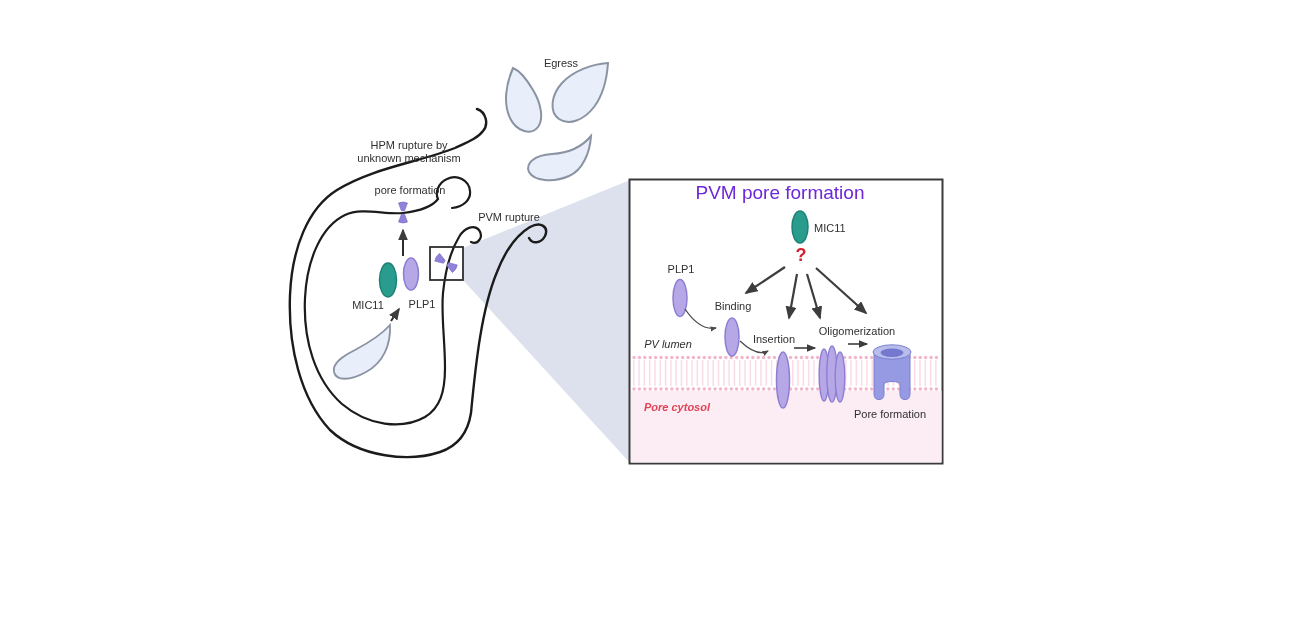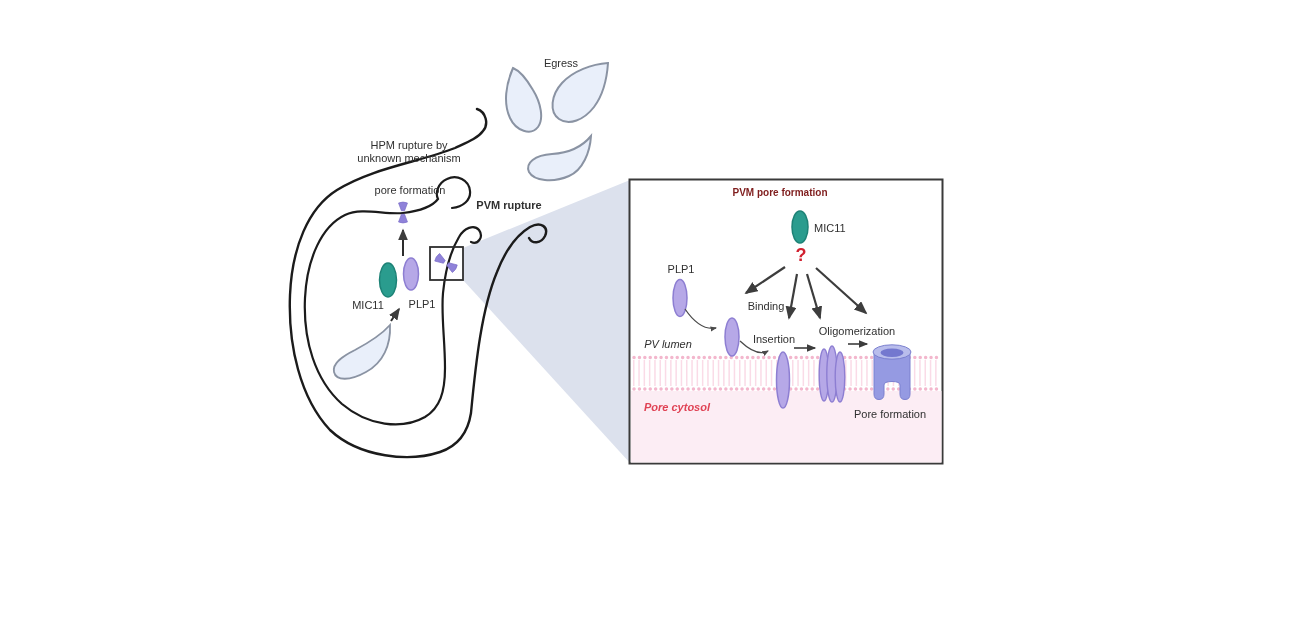--- a/index.html
+++ b/index.html
@@ -1,21 +1,21 @@
 <!DOCTYPE html>
 <html><head>
 <meta charset="utf-8">
 <style>
   html,body{margin:0;padding:0;background:#ffffff;}
   #canvas{position:relative;width:1050px;height:628px;background:#ffffff;overflow:hidden;
           font-family:"Liberation Sans", sans-serif;}
   .lbl{position:absolute;font-size:11px;color:#303030;white-space:nowrap;line-height:13px;}
   .ctr{transform:translateX(-50%);text-align:center;}
   .pre{white-space:pre-line;margin-top:44px;}
-  .inset-title{font-size:10px;font-weight:bold;color:#7f1d1d;}
+  .inset-title{font-size:19px;font-weight:normal;color:#6d28d9;}
   .qmark{font-size:18px;font-weight:bold;color:#d1202f;}
   .italic{font-style:italic;}
   .host{color:#e04355;font-weight:600;}
   svg{position:absolute;left:0;top:0;}
 </style>
 </head>
 <body>
 
 <div id="canvas">
 
@@ -111,28 +111,28 @@
                Q 900,399.5 905,399.5 Q 910,399.5 910,394 L 910,352 Z" stroke="#7b80cf" stroke-width="1" fill="#959ae2"></path>
       <ellipse cx="892" cy="352" rx="19" ry="7.2" stroke="#7b80cf" stroke-width="1" fill="#b9bdec"></ellipse>
       <ellipse cx="892" cy="352.8" rx="11.5" ry="4.2" fill="#7478cf"></ellipse>
     </g>
   </svg>
 
   <div class="lbl ctr" style="left:561px;top:57px;">Egress</div>
   <div class="lbl ctr pre" style="left:409px;top:95px;">HPM rupture by
 unknown mechanism</div>
   <div class="lbl ctr" style="left:410px;top:184px;">pore formation</div>
-  <div class="lbl ctr" style="left:509px;top:199px;font-weight:bold;">PVM rupture</div>
+  <div class="lbl ctr" style="left:509px;top:211px;">PVM rupture</div>
   <div class="lbl ctr" style="left:368px;top:299px;">MIC11</div>
   <div class="lbl ctr" style="left:422px;top:298px;">PLP1</div>
 
   <div class="lbl ctr inset-title" style="left:780px;top:186px;">PVM pore formation</div>
   <div class="lbl" style="left:814px;top:222px;">MIC11</div>
   <div class="lbl ctr qmark" style="left:801px;top:249px;">?</div>
   <div class="lbl ctr" style="left:681px;top:263px;">PLP1</div>
-  <div class="lbl ctr" style="left:733px;top:300px;margin-left:33px;">Binding</div>
+  <div class="lbl ctr" style="left:733px;top:300px;">Binding</div>
   <div class="lbl ctr" style="left:774px;top:325px;margin-top:8px;">Insertion</div>
   <div class="lbl ctr" style="left:849px;top:325px;padding-left:16px;">Oligomerization</div>
   <div class="lbl ctr" style="left:890px;top:408px;">Pore formation</div>
   <div class="lbl ctr italic" style="left:668px;top:338px;">PV lumen</div>
   <div class="lbl ctr italic host" style="left:677px;top:401px;">Pore cytosol</div>
 
 </div>
 
 </body></html>

